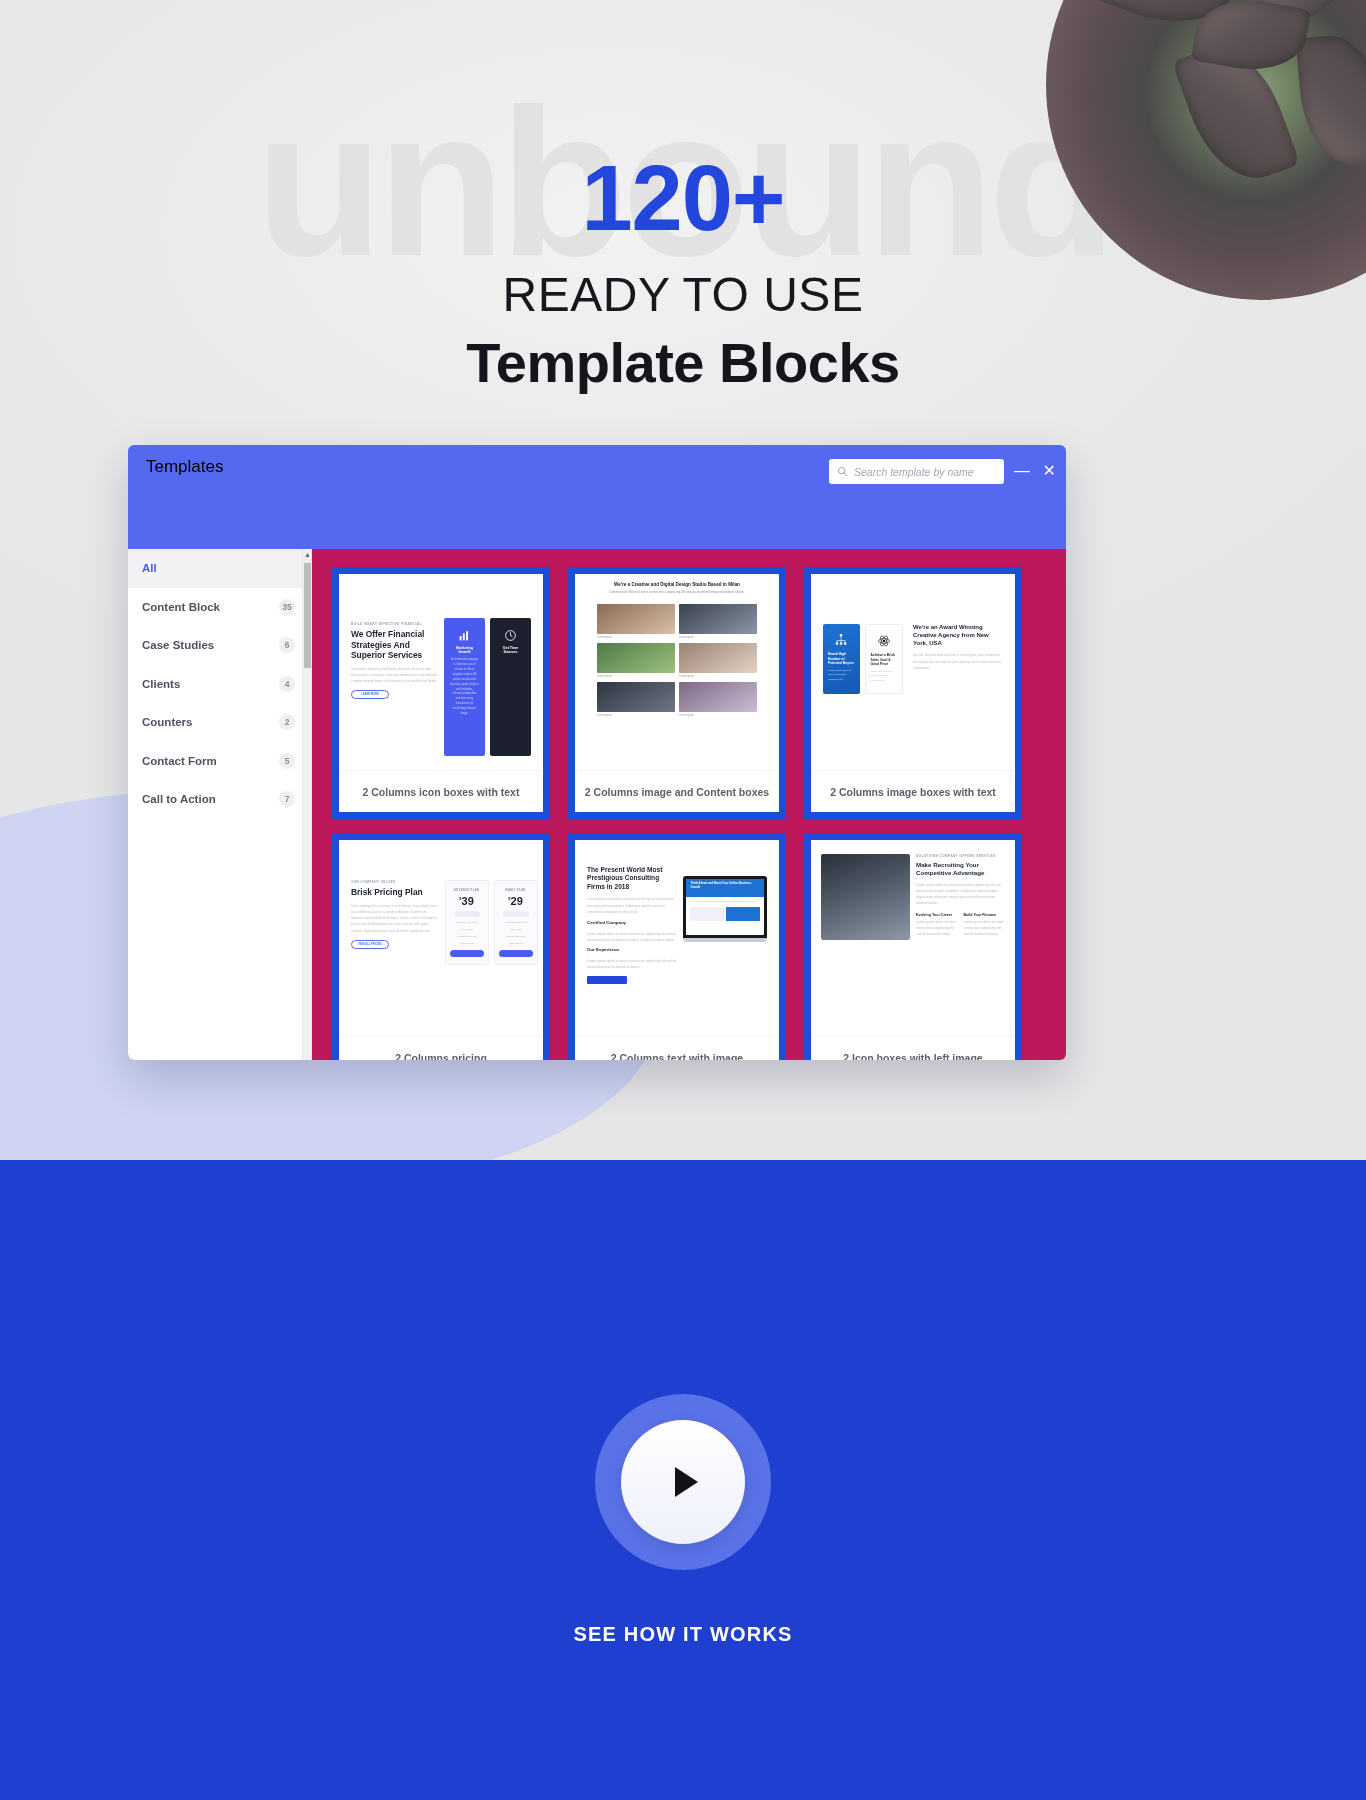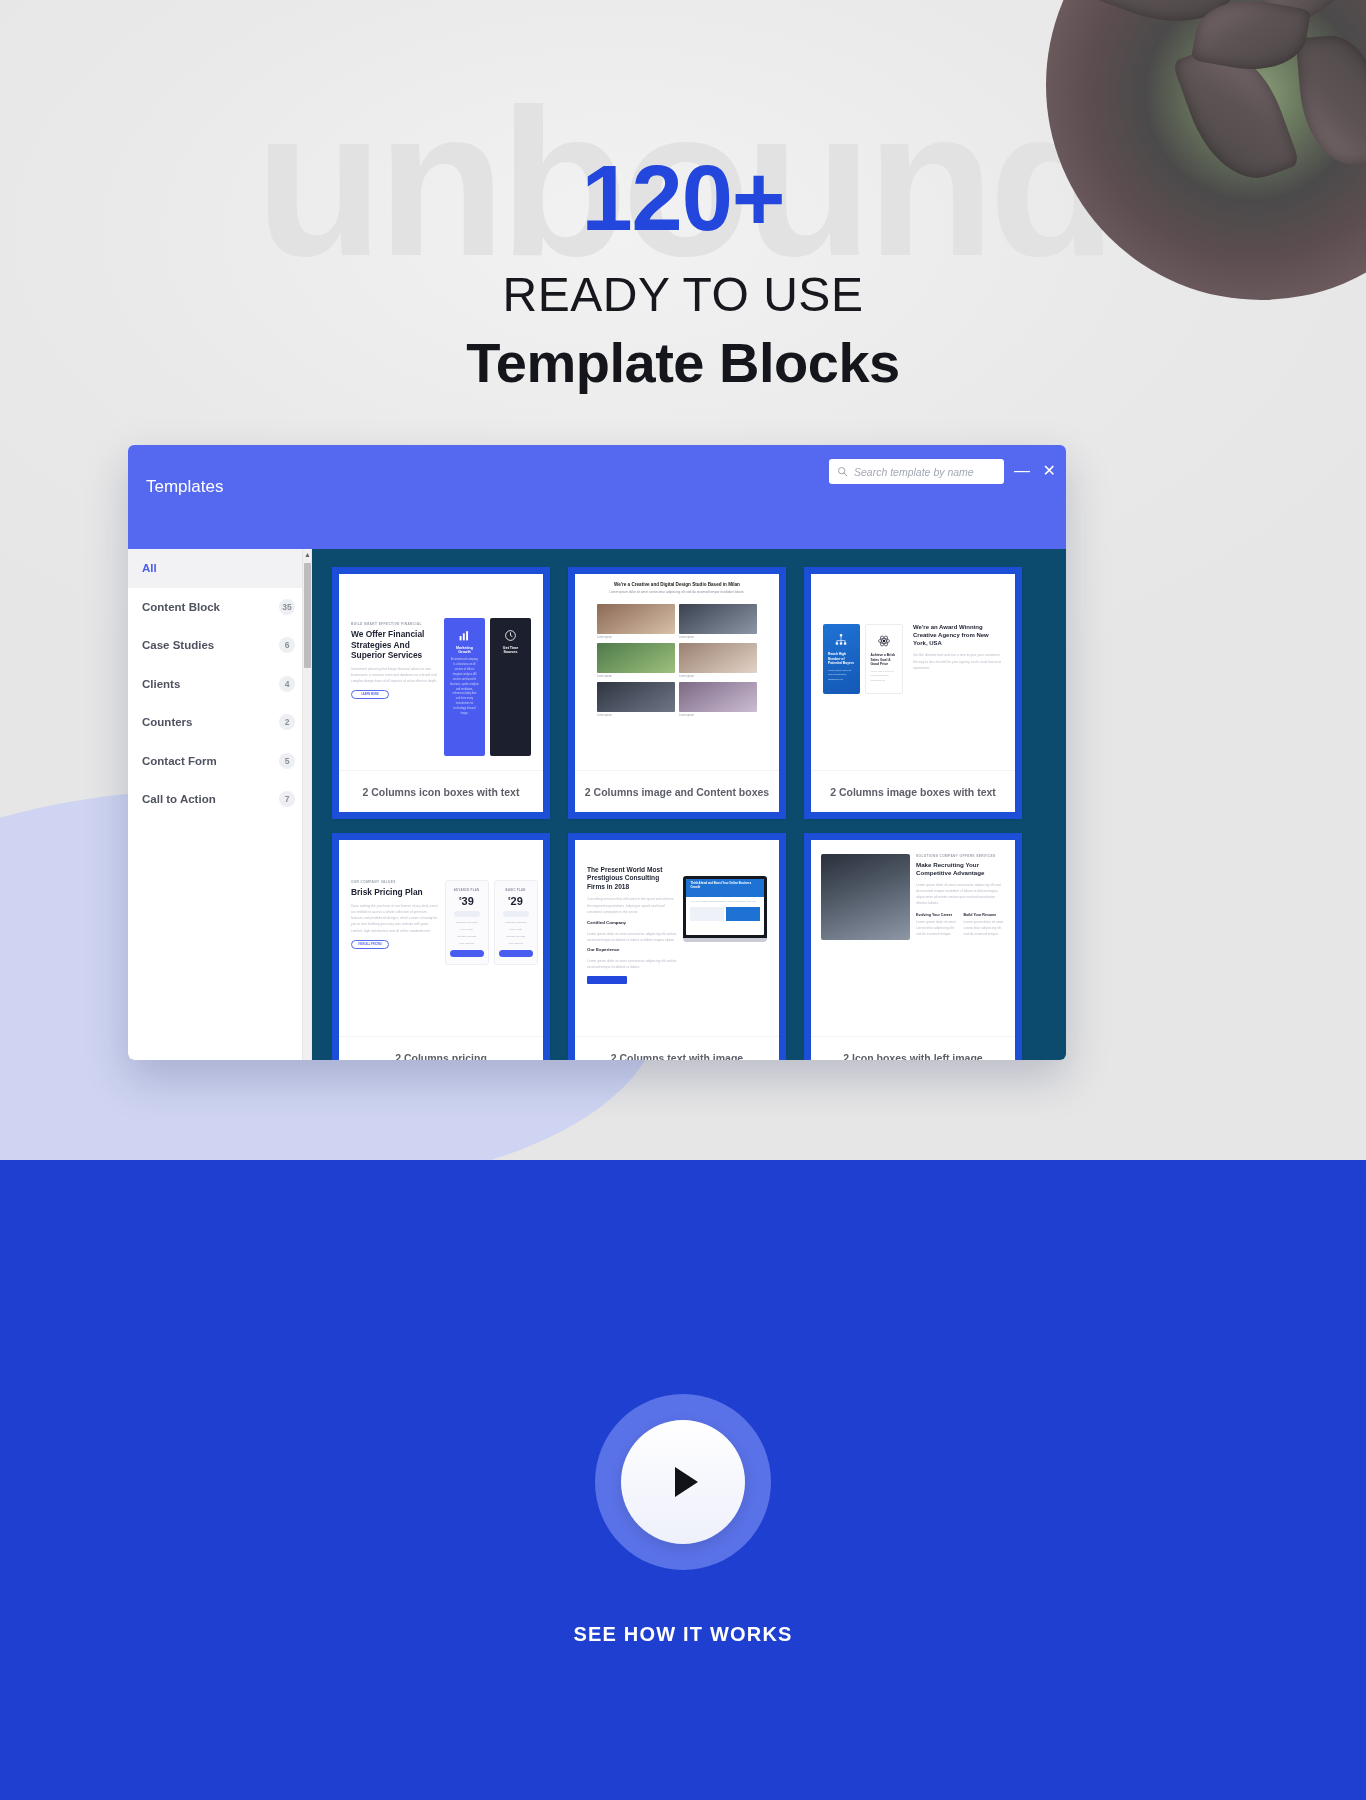--- a/index.html
+++ b/index.html
@@ -104,23 +104,23 @@
     z-index: 5;
   }
   .win-head {
     position: relative;
     height: 104px;
     background: #5468f0;
     padding: 0 0 0 0;
   }
   .win-title {
     position: absolute;
-    left: 18px; top: 32px;
+    left: 18px; top: 12px;
     font-size: 17px;
-    color: #ffffff;
+    color: #000000;
     font-weight: 400;
   }
   .search-box {
     position: absolute;
     right: 62px; top: 14px;
     width: 175px; height: 25px;
     background: #ffffff;
     border-radius: 3px;
     display: flex;
     align-items: center;
@@ -169,21 +169,21 @@
   .tab.active {
     background: #ffffff;
     color: #4a4a4a;
     border-radius: 4px 4px 0 0;
     padding: 12px 18px 11px;
   }
 
   .win-body {
     display: flex;
     height: 642px;
-    background: #0c4a6e;
+    background: #be185d;
   }
 
   
   .sidebar {
     position: relative;
     width: 184px;
     background: #ffffff;
     border-right: 1px solid #e8e8e8;
     flex: 0 0 184px;
     padding-top: 0;

